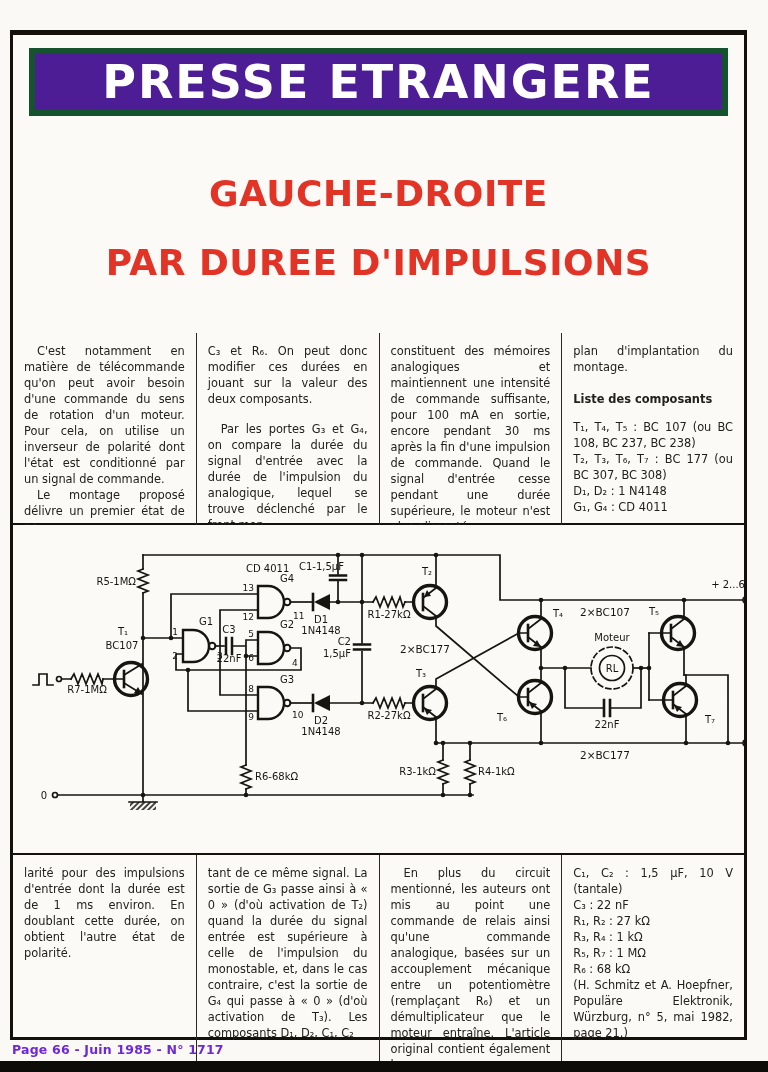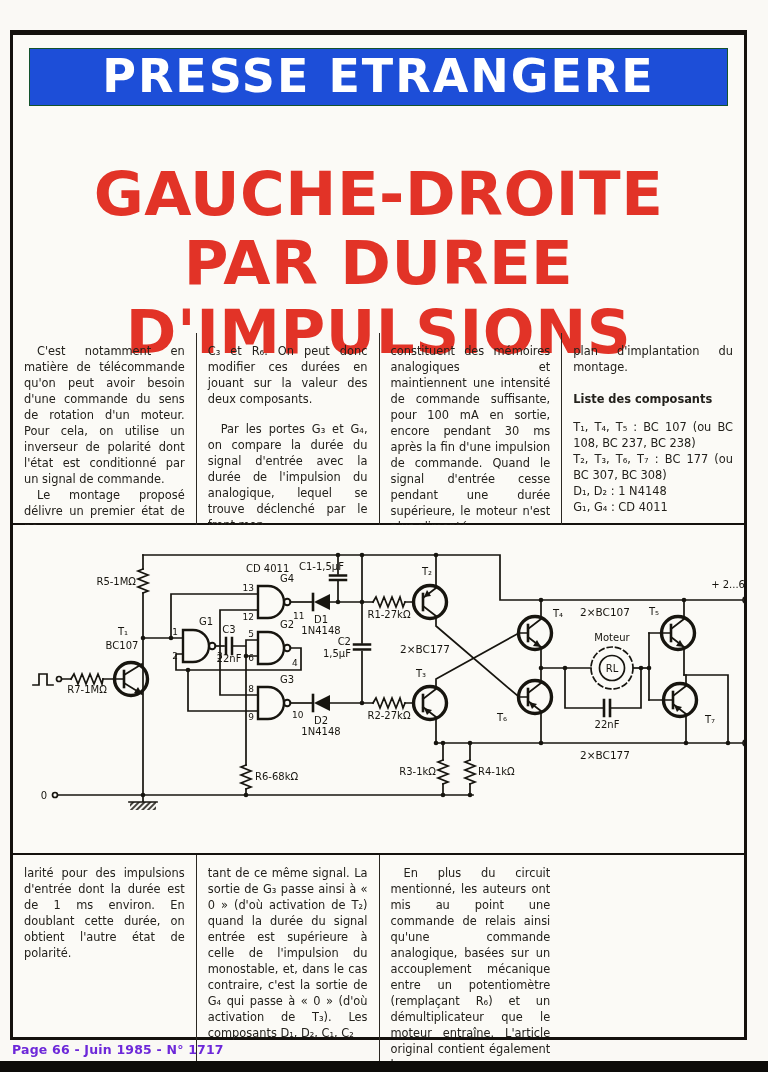--- a/index.html
+++ b/index.html
@@ -1,24 +1,24 @@
 <!DOCTYPE html>
 <html><head>
 <meta charset="utf-8">
 <style>
   html,body{margin:0;padding:0;background:#e8e6e1;}
   .page{position:relative;width:768px;height:1072px;background:#faf9f5;overflow:hidden;
         font-family:"DejaVu Sans","Liberation Sans",sans-serif;color:#23211c;}
   .frame{position:absolute;left:10px;top:30px;width:737px;height:1010px;
          border:3px solid #14110d;border-top-width:5px;box-sizing:border-box;background:#fbfaf6;}
-  .banner{position:absolute;left:16px;right:16px;top:13px;height:56px;background:#1d4ed8;
-          border:1px solid #14532d;display:flex;justify-content:center;}
+  .banner{position:absolute;left:16px;right:16px;top:13px;height:56px;background:#4c1d95;
+          border:6px solid #14532d;display:flex;align-items:center;justify-content:center;}
   .banner span{color:#ffffff;font-weight:bold;font-size:46px;letter-spacing:2px;white-space:nowrap;}
   .headline{position:absolute;left:0;right:0;top:124px;text-align:center;color:#e23327;
-            font-weight:bold;font-size:61px;line-height:69px;letter-spacing:0.5px;}
+            font-weight:bold;font-size:36px;line-height:69px;letter-spacing:0.5px;}
   .cols{position:absolute;left:0;right:0;display:grid;grid-template-columns:repeat(4,1fr);}
   .cols-top{top:298px;height:192px;border-bottom:2px solid #14110d;box-sizing:border-box;}
   .cols-bottom{top:820px;height:182px;}
   .col{padding:10px 11px 0 11px;box-sizing:border-box;}
   .col + .col{border-left:1px solid #2a2722;}
   .col p{margin:0;font-size:11.4px;line-height:16px;text-align:justify;}
   .indent{text-indent:13px;}
   .gap{margin-top:14px !important;}
   .comp-head{font-weight:bold;font-size:11.6px;margin:16px 0 12px 0 !important;text-align:left !important;}
   .schematic{position:absolute;left:0;right:0;top:490px;height:328px;border-bottom:2px solid #14110d;
@@ -266,18 +266,27 @@
     <div class="cols cols-bottom">
       <div class="col">
         <p>larité pour des impulsions d'entrée dont la durée est de 1 ms environ. En doublant cette durée, on obtient l'autre état de polarité.</p>
       </div>
       <div class="col">
         <p>tant de ce même signal. La sortie de G₃ passe ainsi à « 0 » (d'où activation de T₂) quand la durée du signal entrée est supérieure à celle de l'impulsion du monostable, et, dans le cas contraire, c'est la sortie de G₄ qui passe à « 0 » (d'où activation de T₃). Les composants D₁, D₂, C₁, C₂</p>
       </div>
       <div class="col">
         <p class="indent">En plus du circuit mentionné, les auteurs ont mis au point une commande de relais ainsi qu'une commande analogique, basées sur un accouplement mécanique entre un potentiomètre (remplaçant R₆) et un démultiplicateur que le moteur entraîne. L'article original contient également le</p>
       </div>
+      <div class="col">
+        <p>C₁, C₂ : 1,5 μF, 10 V (tantale)</p>
+        <p>C₃ : 22 nF</p>
+        <p>R₁, R₂ : 27 kΩ</p>
+        <p>R₃, R₄ : 1 kΩ</p>
+        <p>R₅, R₇ : 1 MΩ</p>
+        <p>R₆ : 68 kΩ</p>
+        <p>(H. Schmitz et A. Hoepfner, Populäre Elektronik, Würzburg, n° 5, mai 1982, page 21.)</p>
+      </div>
     </div>
   </div>
 
   <div class="footer">Page 66 - Juin 1985 - N° 1717</div>
   <div class="bottombar"></div>
 </div>
 
 </body></html>

